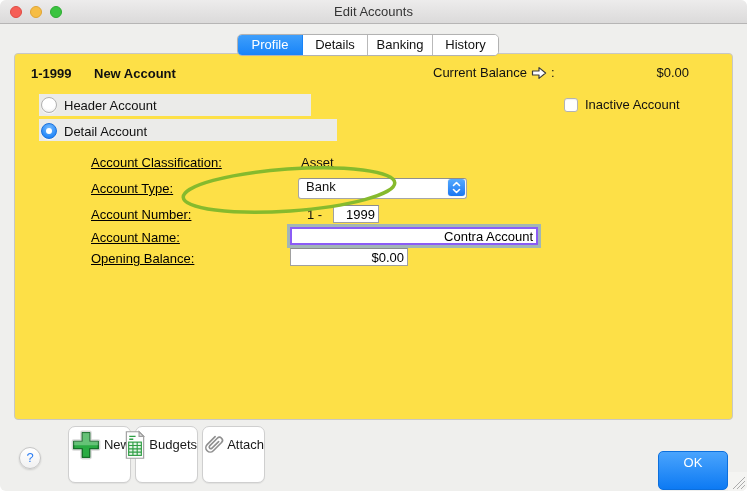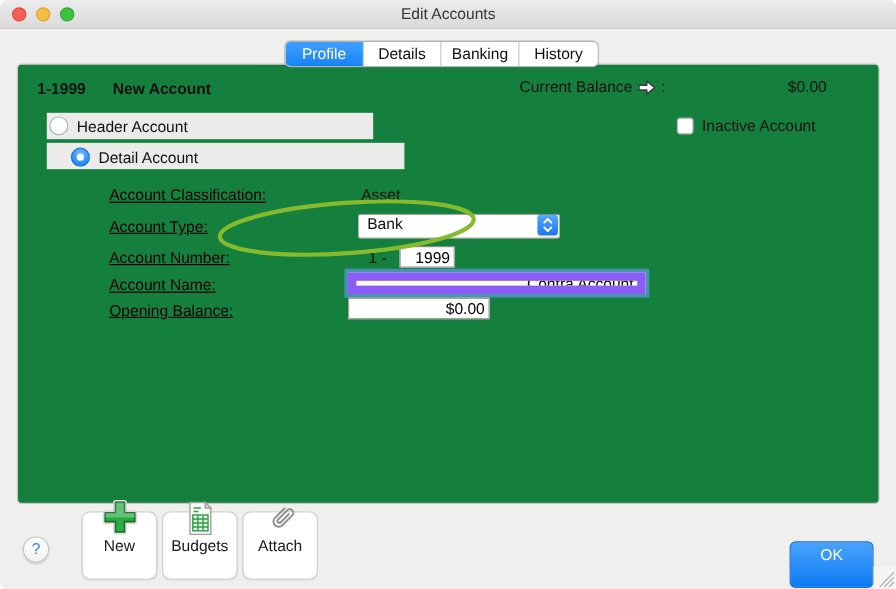--- a/index.html
+++ b/index.html
@@ -36,21 +36,21 @@
     color:#111; background:#fff; border-right:1px solid #b9b9b9; cursor:default;
   }
   .tab:last-child{ border-right:none; }
   .tab.selected{
     background:linear-gradient(180deg,#3f9ffb,#1884f9);
     color:#fff; border-right-color:#1884f9;text-align:center;
   }
   
   .panel{
     position:absolute; top:53px; left:14px; width:719px; height:367px;
-    background:#15803d; border:1px solid #c7c7c5; border-radius:4px;
+    background:#fde047; border:1px solid #c7c7c5; border-radius:4px;
   }
   .hdr-num{ position:absolute; left:16px; top:12px; font-weight:bold; }
   .hdr-name{ position:absolute; left:79px; top:12px; font-weight:bold; }
   .cur-bal{ position:absolute; left:418px; top:11px; display:flex; align-items:center; gap:4px; }
   .cur-bal .arrow{ display:inline-flex; }
   .cur-bal-val{ position:absolute; right:43px; top:11px; }
   .row-band{ position:absolute; left:24px; height:22px; background:#ebebe9; }
   
   .radio-row{ position:absolute; display:flex; align-items:center; gap:7px; }
   .radio{
@@ -75,21 +75,21 @@
   }
   
   .flabel{ position:absolute; width:200px; right:auto; text-align:left; color:#000;text-decoration:underline; }
   .fvalue{ position:absolute; }
   input.field{
     position:absolute; height:18px; border:1px solid #a0a0a0; border-top-color:#8b8b8b;
     background:#fff; font-family:"Liberation Sans",sans-serif; font-size:13px;
     padding:0 3px; color:#000; border-radius:0;text-align:right;
   }
   input.field.focused{
-    border:7px solid #8b5cf6;
+    border:2px solid #8b5cf6;
     box-shadow:0 0 0 3px rgba(107,156,250,.62);
   }
   .combo{
     position:absolute; left:283px; top:124px; width:169px; height:21px;
     background:#fff; border:1px solid #a6a6a6; border-top-color:#8f8f8f;
     border-radius:3px; display:flex; align-items:flex-start;
   }
   .combo .val{ padding-left:7px; flex:1; }
   .stepper{
     width:17px; height:17px; margin-right:1px; border-radius:3px;
@@ -102,21 +102,21 @@
   .help-btn{
     position:absolute; left:19px; top:447px; width:22px; height:22px; border-radius:50%;
     background:linear-gradient(180deg,#ffffff,#f1f1f1); border:1px solid #c6c6c6;
     box-shadow:0 1px 2px rgba(0,0,0,.15);
     color:#2c7ef4; font-size:13px; text-align:center; line-height:20px;
   }
   .big-btns{ position:absolute; left:68px; top:426px; display:flex; gap:4px; }
   .big-btn{
     width:63px; height:57px; background:#fff; border:1px solid #cfcfcf; border-radius:7px;
     box-shadow:0 1px 1px rgba(0,0,0,.06);
-    display:flex; flex-direction:column; align-items:center; justify-content:flex-end;
+    display:flex; flex-direction:row; align-items:center; justify-content:flex-end;
     padding-bottom:20px;
   }
   .big-btn .ico{ flex:1; display:flex; align-items:center; justify-content:center; }
   .big-btn .lbl{ font-size:13px; color:#1a1a1a; line-height:15px; }
   .ok-btn{
     position:absolute; left:658px; top:451px; width:70px; height:39px;
     background:linear-gradient(180deg,#4aa4fd,#0d7af3);
     border:1px solid #0c6fdd; border-radius:5px;
     color:#fff; font-size:13px; text-align:center; line-height:22px;
   }
@@ -159,21 +159,21 @@
     </div>
     <div class="cur-bal-val">$0.00</div>
 
     <div class="row-band" style="top:40px; width:272px;"></div>
     <div class="row-band" style="top:65px; width:298px;"></div>
 
     <div class="radio-row" style="left:26px; top:43px;align-items:flex-end;">
       <div class="radio"></div>
       <span>Header Account</span>
     </div>
-    <div class="radio-row" style="left:44px; top:69px;">
+    <div class="radio-row" style="left:26px; top:69px;">
       <div class="radio selected"></div>
       <span>Detail Account</span>
     </div>
 
     <div class="check-row" style="left:549px; top:43px;">
       <div class="checkbox"></div>
       <span>Inactive Account</span>
     </div>
 
     <div class="flabel" style="left:76px; top:101px;">Account Classification:</div>

